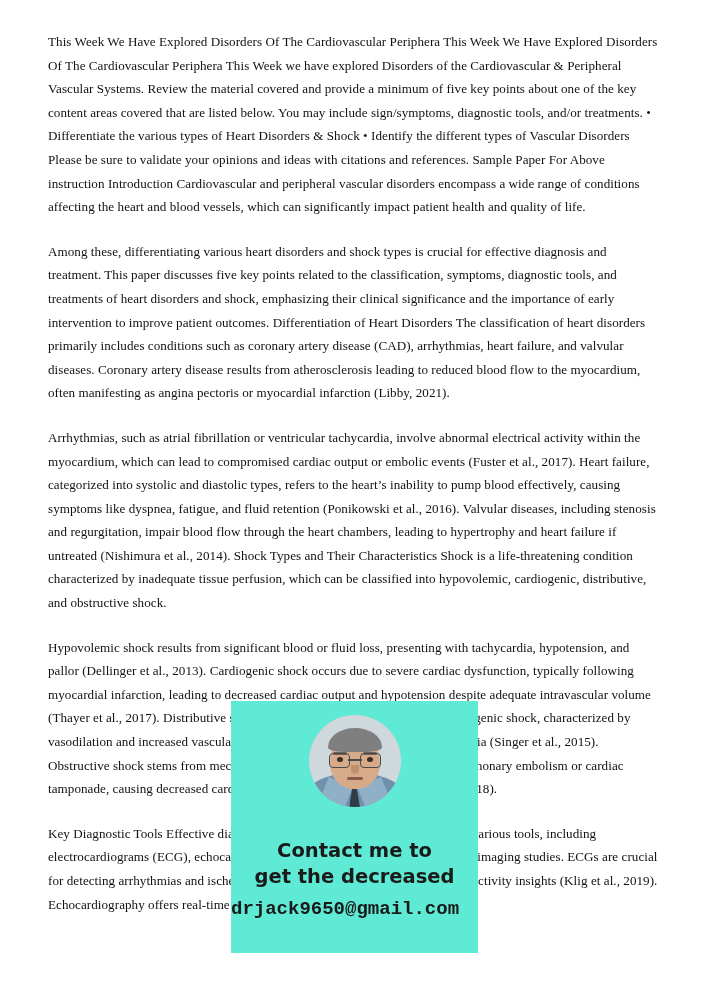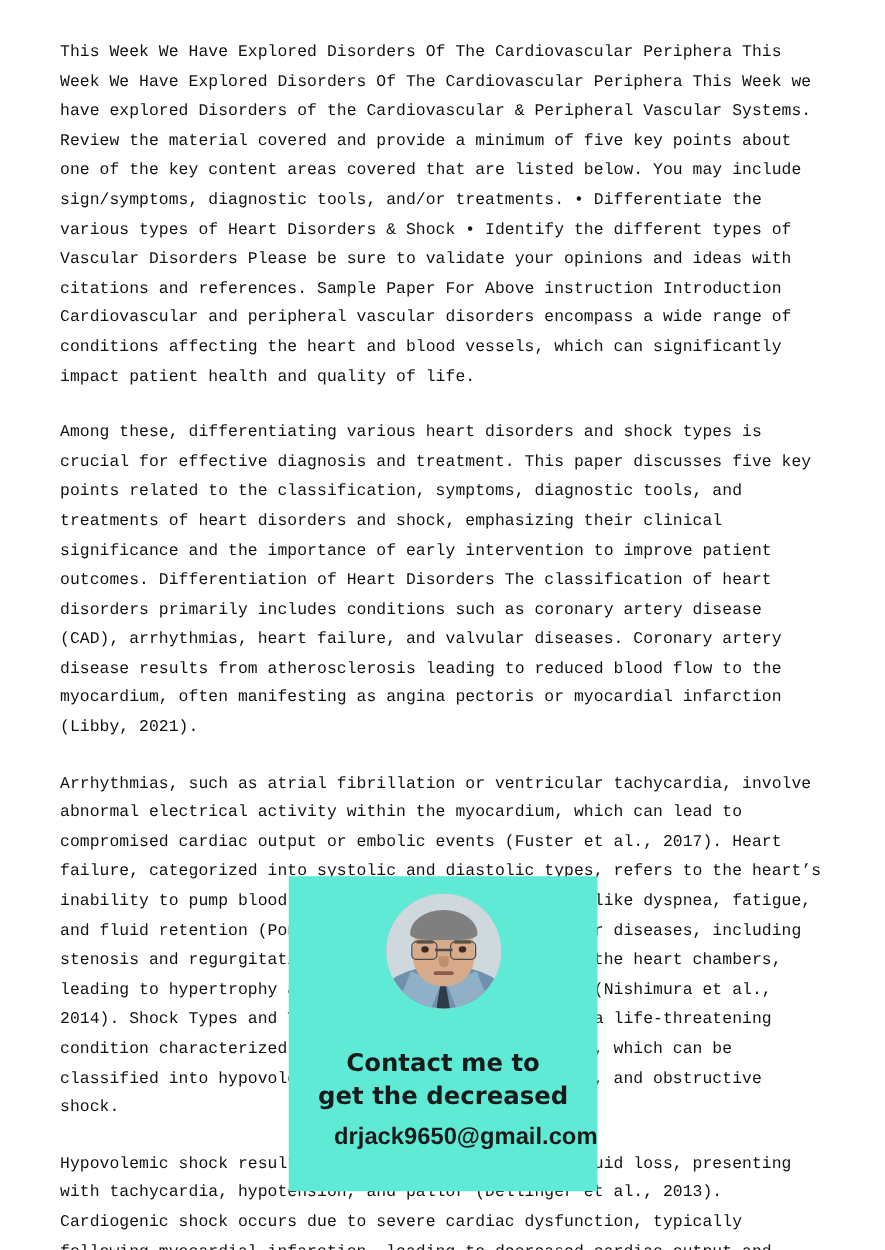--- a/index.html
+++ b/index.html
@@ -20,21 +20,21 @@
     inset: 0;
     background: #ffffff;
   }
   .doc-body {
     position: absolute;
     left: 48px;
     top: 30px;
     width: 610px;
   }
   .para {
-    font-family: Liberation Mono, monospace;
+    font-family: Liberation Serif, serif;
     font-size: 13.1px;
     line-height: 23.6px;
     text-align: left;
     margin: 0 0 21px 0;
     color: #111111;
     letter-spacing: 0.05px;
   }
   .para:last-child {
     margin-bottom: 0;
   }
@@ -202,22 +202,22 @@
     line-height: 26px;
     color: #1a1a1a;
   }
   .overlay-line1 { top: 137px; }
   .overlay-line2 { top: 163px; }
   .overlay-email {
     position: absolute;
     left: 0;
     top: 196px;
     width: 100%;
-    text-align: right;
-    font-family: Liberation Sans, sans-serif;
+    text-align: left;
+    font-family: Liberation Mono, monospace;
     font-weight: bold;
     font-size: 19px;
     line-height: 25px;
     color: #1a1a1a;
   }
 </style>
 </head>
 <body>
 
 <div class="page">

